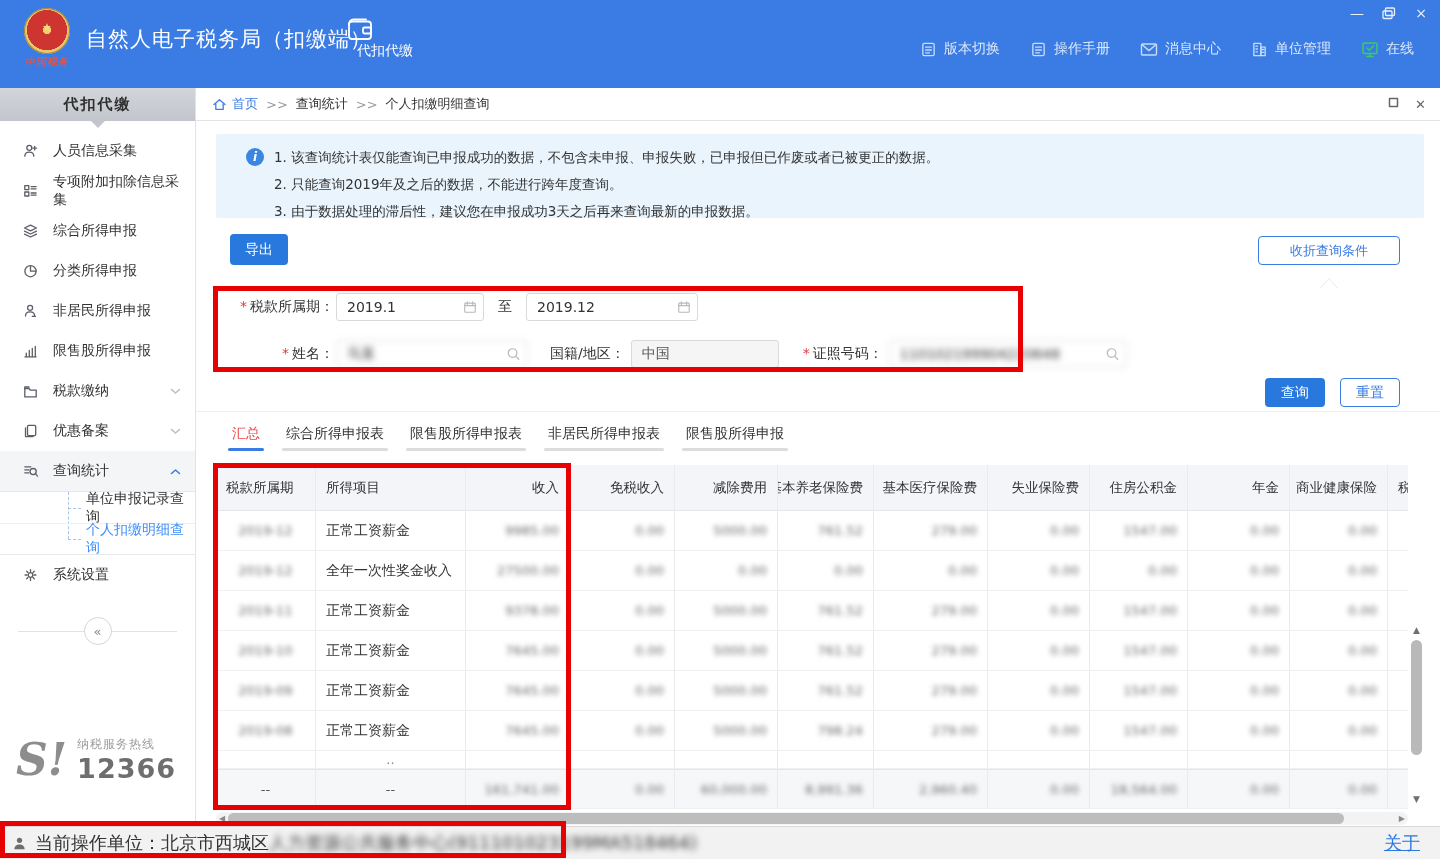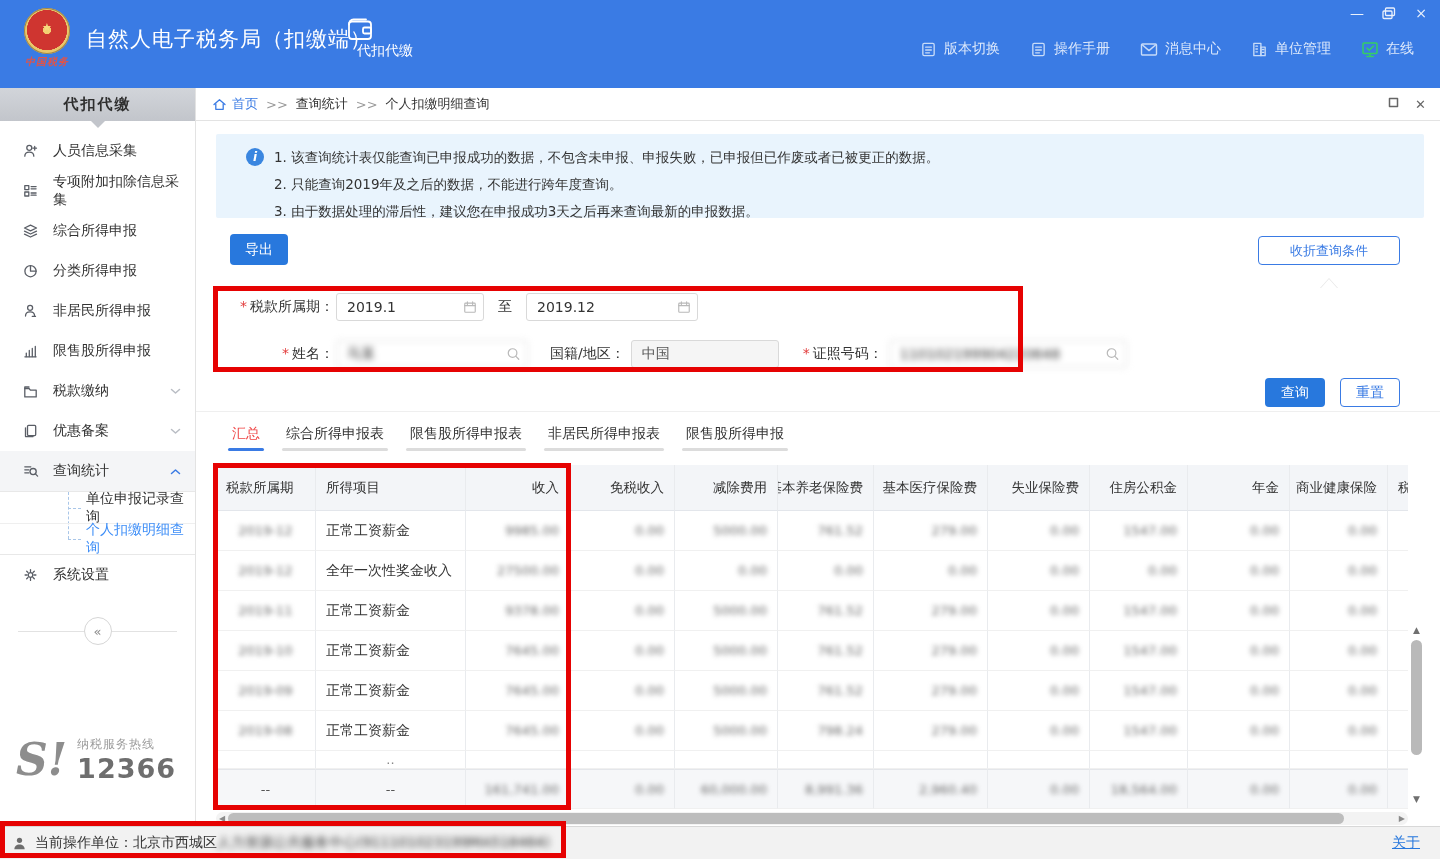--- a/index.html
+++ b/index.html
@@ -114,21 +114,21 @@
   .blurnum { filter:blur(2.6px); user-select:none; color:#6a6a6a; }
   .vscroll { position:absolute; left:1213px; top:344px; width:15px; height:344px; }
   .vs-btn { position:absolute; left:0; width:15px; height:15px; color:#707070; font-size:9px; display:flex; align-items:center; justify-content:center; }
   .vs-thumb { position:absolute; left:2px; width:11px; border-radius:6px; background:#b9b9b9; }
   .hscroll { position:absolute; left:20px; top:691px; width:1192px; height:13px; background:#f3f3f3; border-radius:7px; }
   .hs-thumb { position:absolute; left:12px; top:1px; width:1116px; height:11px; background:#bdbdbd; border-radius:6px; }
   .hs-arrow { position:absolute; top:1px; color:#8a8a8a; font-size:8px; line-height:11px; }
 
   
   .statusbar { position:absolute; left:0; top:826px; width:1440px; height:33px; background:#f2f2f2; border-top:1px solid #d8d8d8;
-    display:flex; align-items:center; padding:0 20px 0 12px; font-size:14px; color:#333; }
+    display:flex; align-items:center; padding:0 20px 0 12px; font-size:18px; color:#333; }
   .sb-icon { color:#6d6d6d; margin-right:8px; }
   .sb-about { margin-left:auto; color:#2878dd; text-decoration:underline; cursor:pointer; }
 
   
   .anno { position:absolute; border:5px solid #e60202; pointer-events:none; z-index:50; }
   .anno-filters { left:213px; top:286px; width:810px; height:86px; }
   .anno-table { left:213px; top:463px; width:358px; height:347px; }
   .anno-status { left:0px; top:821px; width:566px; height:37px; }
 </style>
 </head>

